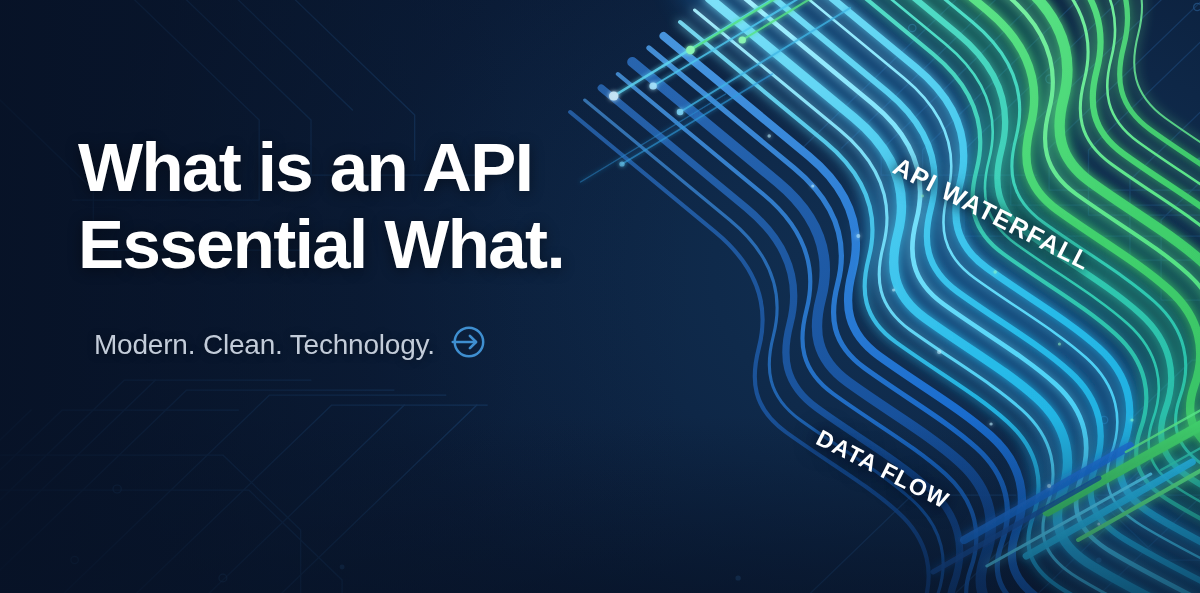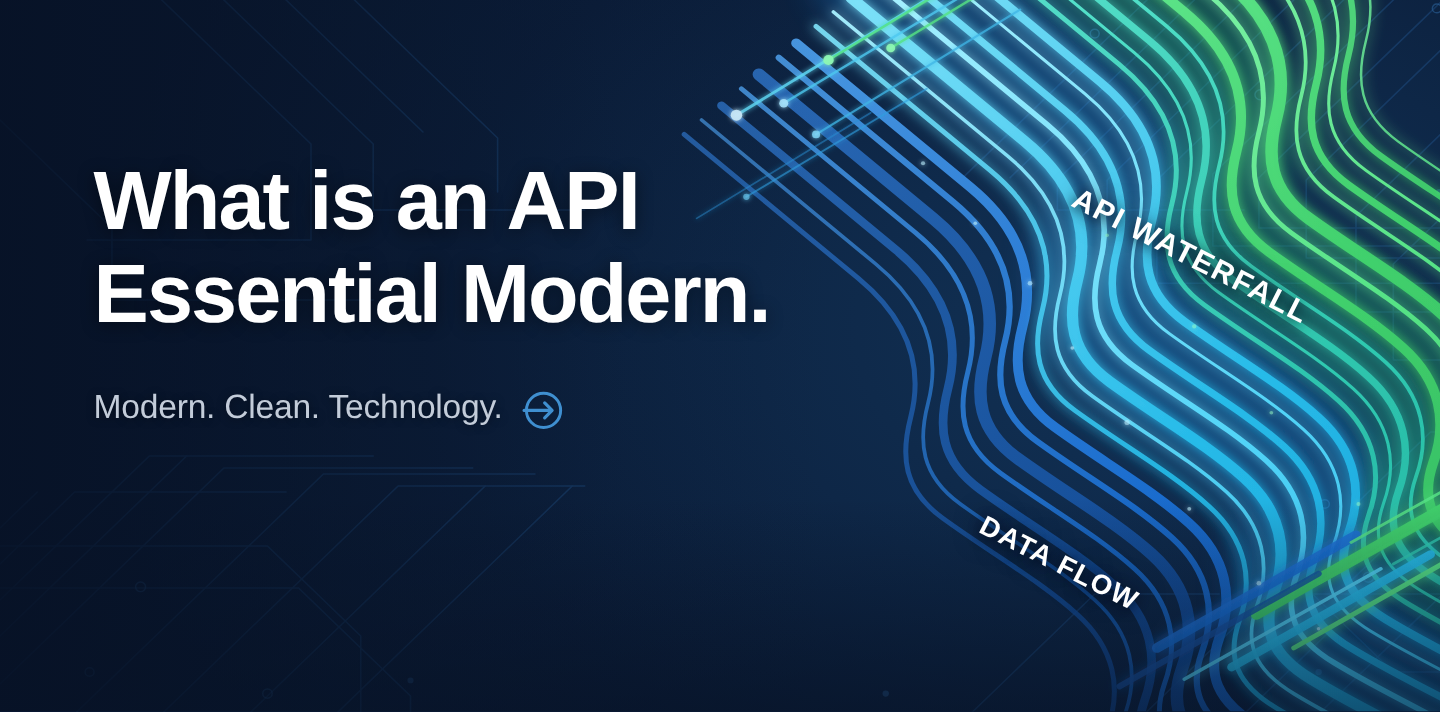--- a/index.html
+++ b/index.html
@@ -71,24 +71,24 @@
   }
   .headline .hl-line { display: block; white-space: nowrap; }
   .headline .tm-mark {
     font-size: 0.46em;
     vertical-align: 0.62em;
     letter-spacing: 0;
     font-weight: bold;
   }
 
   .subline {
-    margin: 0;
+    margin: 16px;
     margin-top: 40px;
     display: flex;
-    align-items: flex-start;
+    align-items: flex-end;
     gap: 14px;
   }
   .subtitle-text {
     color: #c3ccd9;
     font-size: 28px;
     font-weight: normal;
     letter-spacing: -0.2px;
     white-space: nowrap;
     text-shadow: 0 1px 8px rgba(0,0,0,0.4);
   }
@@ -372,21 +372,21 @@
       <circle cx="1092" cy="420" r="1.6"></circle>
       <circle cx="890" cy="196" r="1.4"></circle>
     </g>
   </svg>
 
   <div class="vignette"></div>
 
   <div class="text-block">
     <h1 class="headline">
       <span class="hl-line">What is an API</span>
-      <span class="hl-line">Essential Modern.</span>
+      <span class="hl-line">Essential What.</span>
     </h1>
 
     <div class="subline">
       <span class="subtitle-text">Modern. Clean. Technology.</span>
       <svg class="arrow-badge" viewBox="0 0 40 40" fill="none" aria-hidden="true">
         <circle cx="21" cy="20" r="15" stroke="#3f8fd0" stroke-width="2.6"></circle>
         <path d="M4 20 H28" stroke="#3f8fd0" stroke-width="2.8" stroke-linecap="round"></path>
         <path d="M22 13.5 L28.5 20 L22 26.5" stroke="#3f8fd0" stroke-width="2.8" stroke-linecap="round" stroke-linejoin="round"></path>
       </svg>
     </div>

